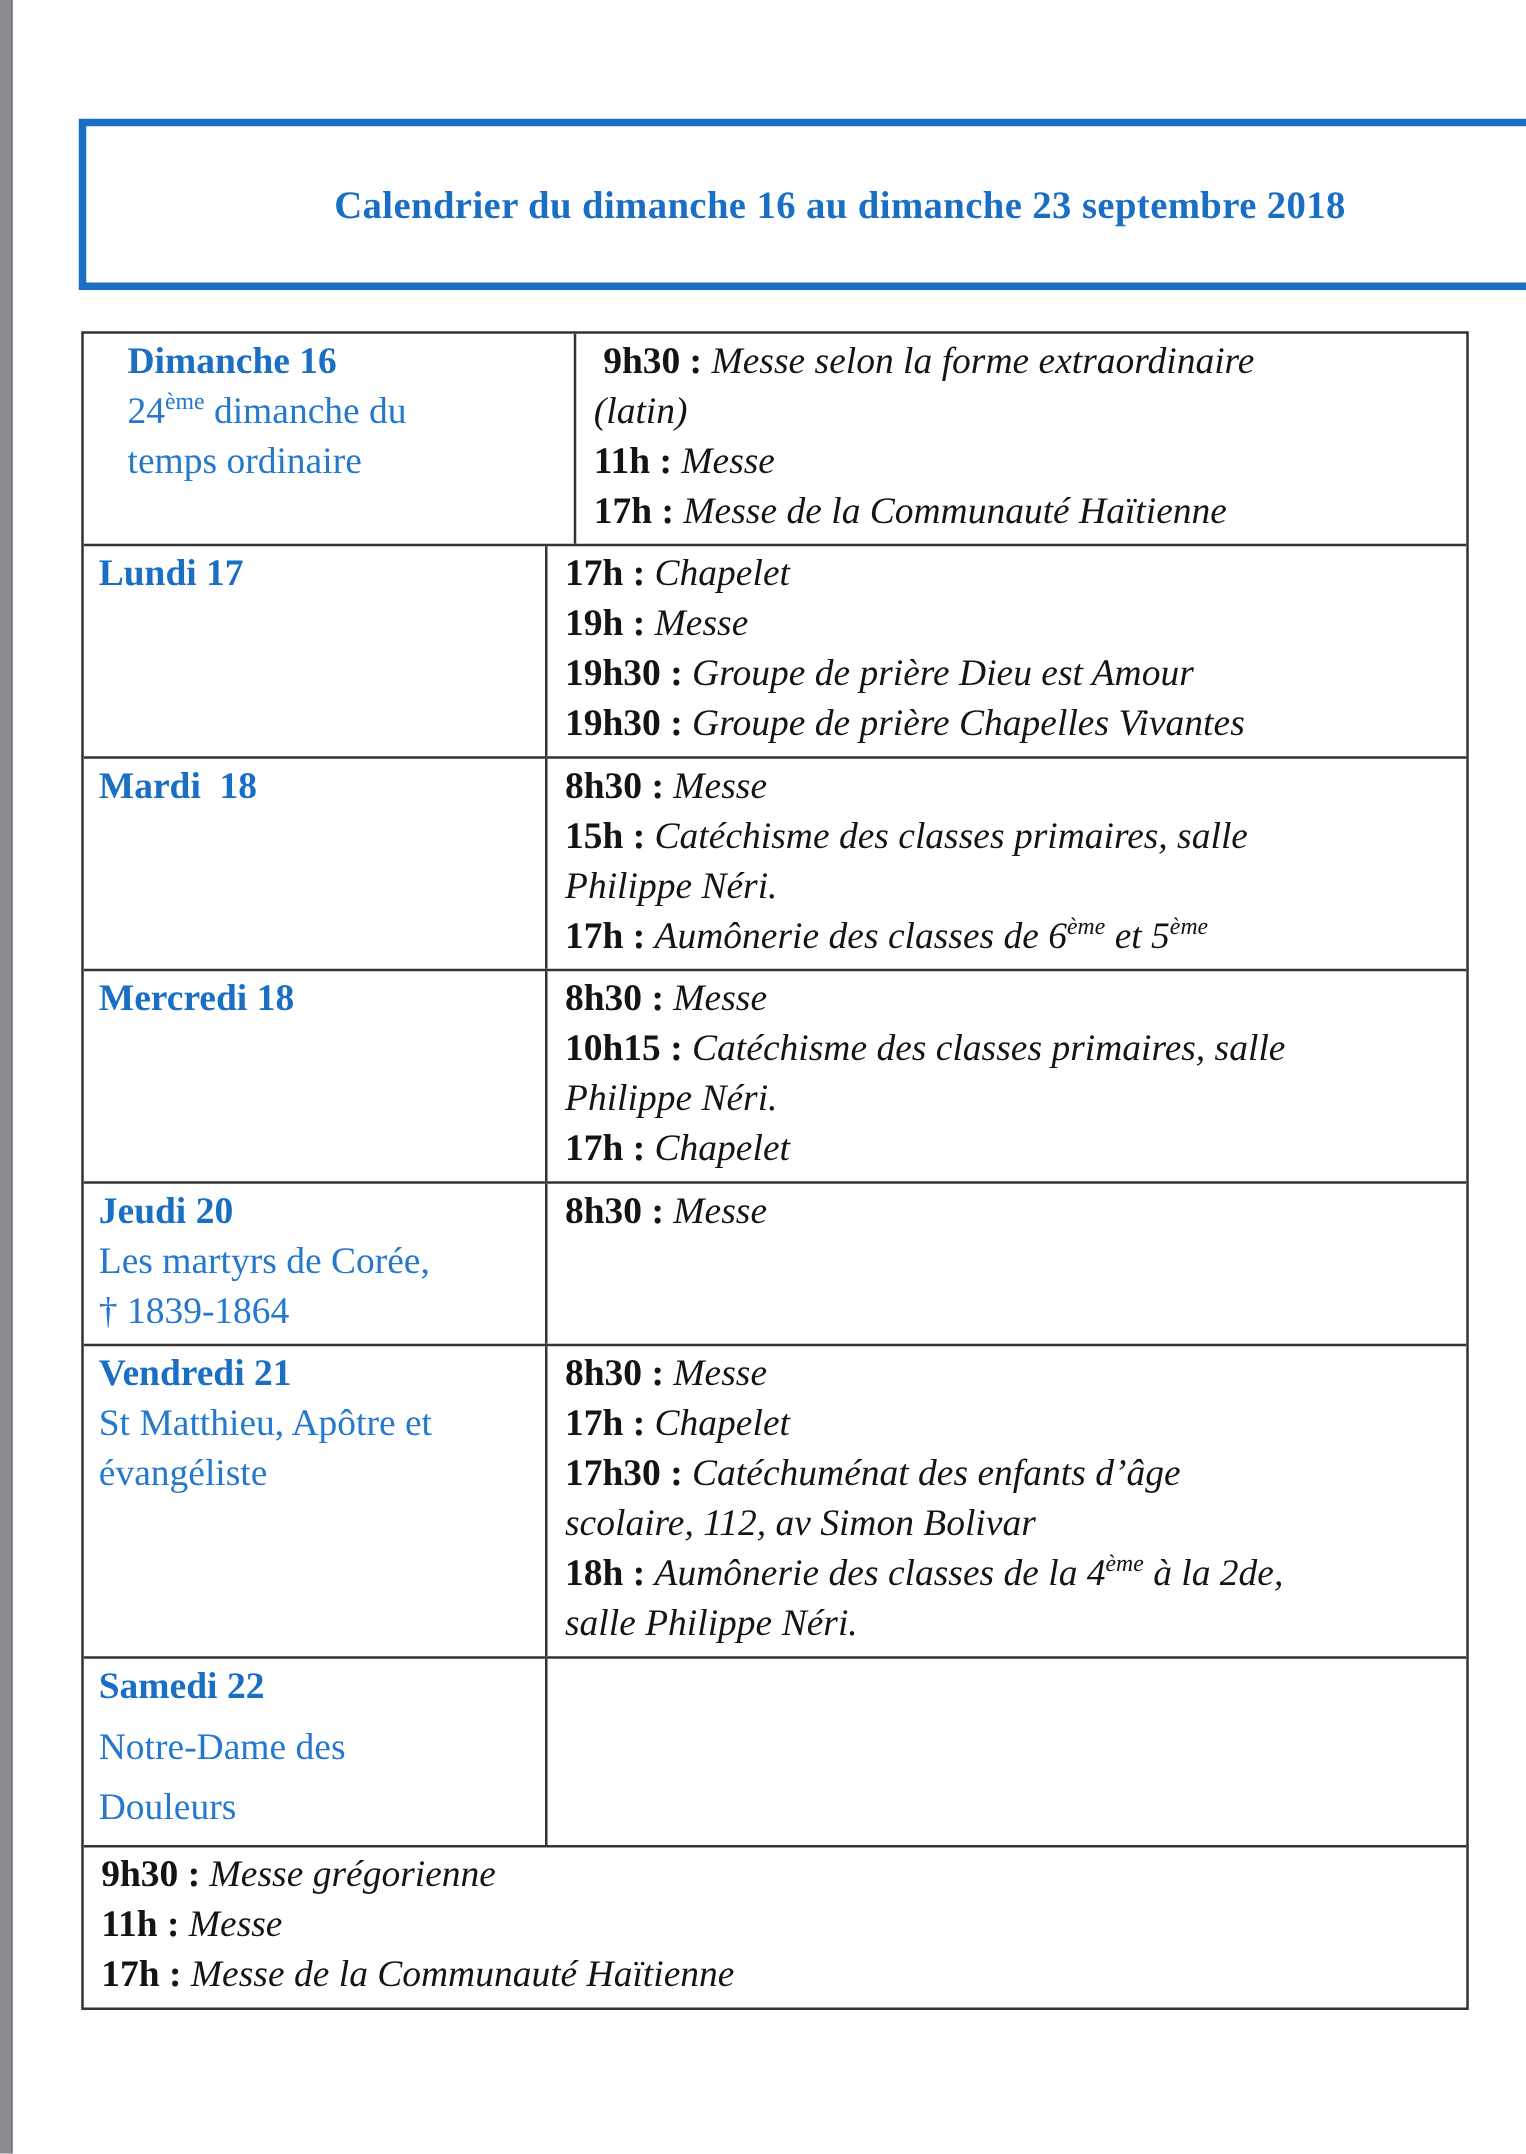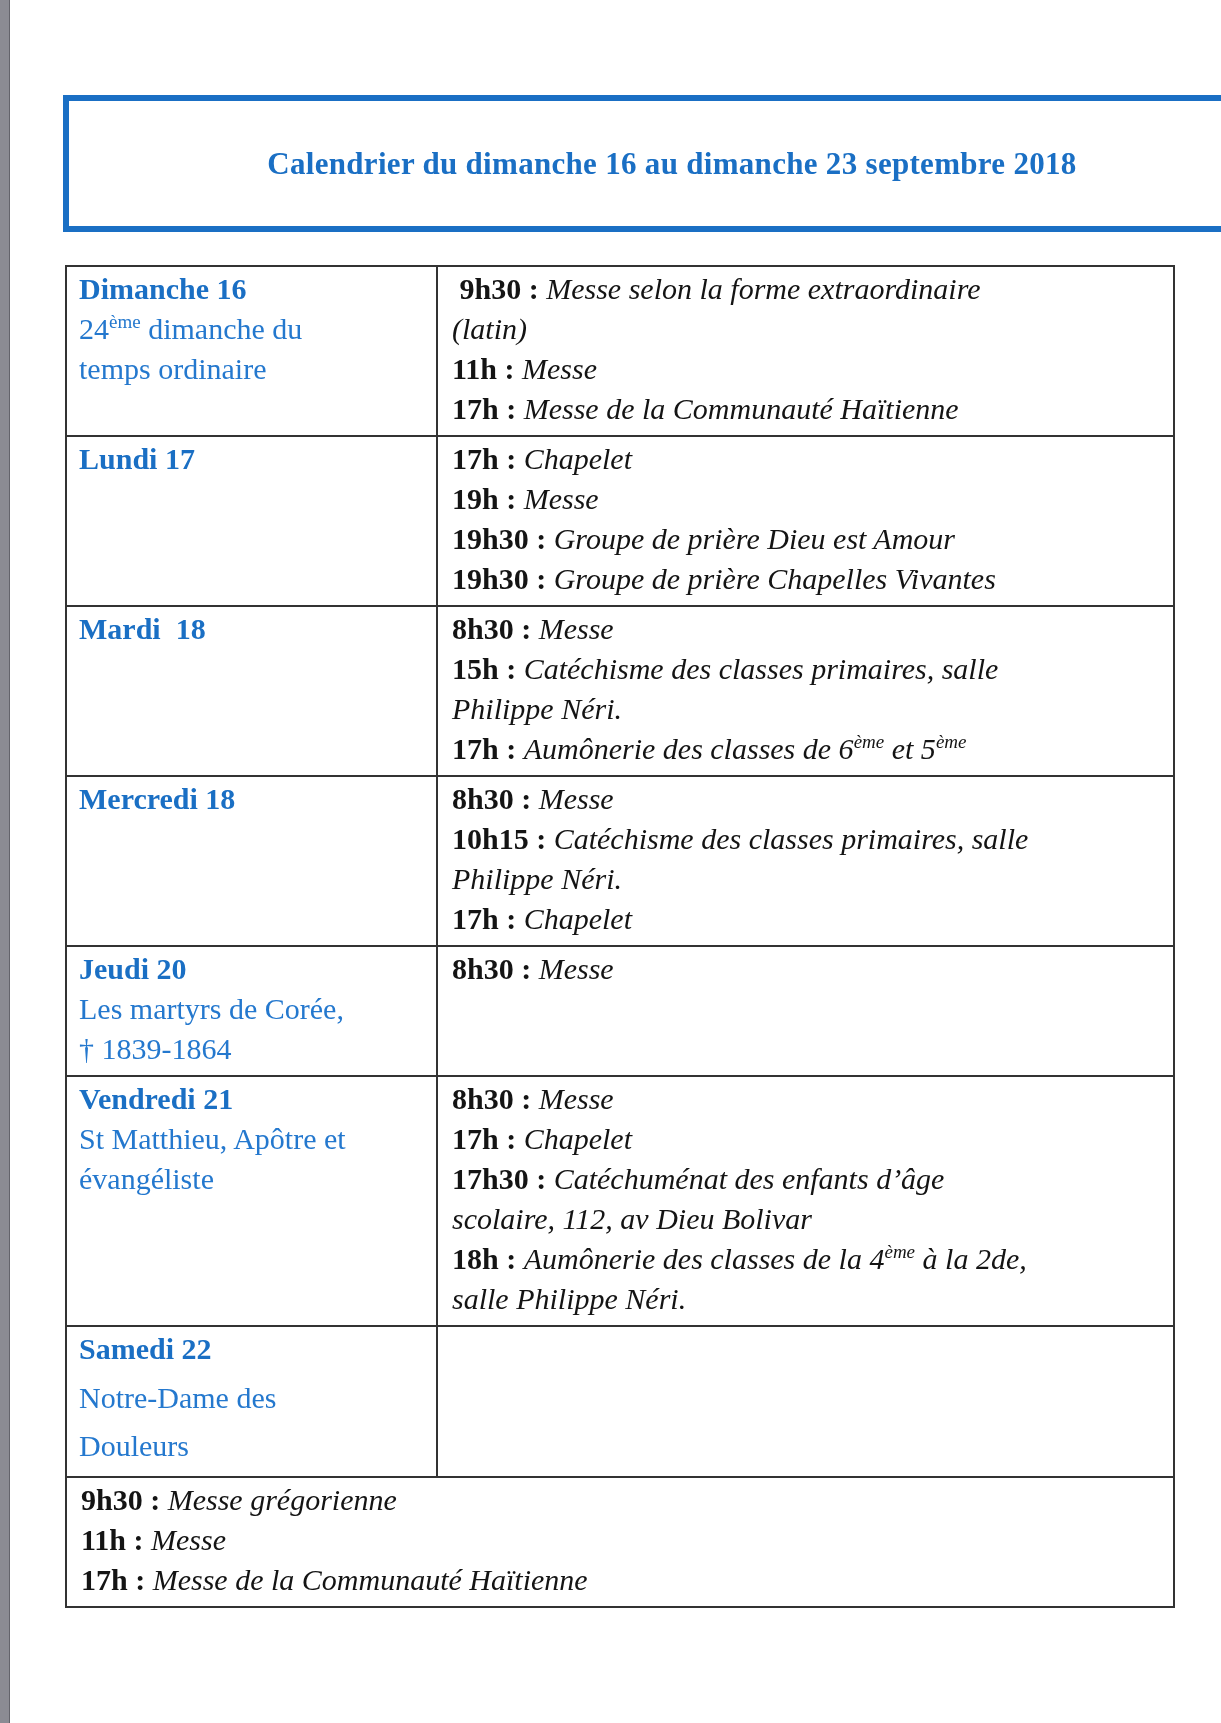--- a/index.html
+++ b/index.html
@@ -26,21 +26,21 @@
   }
   .title-text{
     font-size:31px;font-weight:bold;color:var(--accent);letter-spacing:.3px;
     white-space:nowrap;
   }
   .cal-table{
     position:absolute;left:65px;top:265px;width:1110px;
     border:2px solid var(--tborder);box-sizing:border-box;background:#fff;
   }
   .trow{display:flex;border-top:2px solid var(--tborder);}
-  .trow:first-child{border-top:none;}
+  .trow:first-child{border-top:none;padding-left:23px;}
   .day-cell{
     width:371px;flex:0 0 371px;box-sizing:border-box;
     border-right:2px solid var(--tborder);
     padding:2px 26px 6px 12px;
   }
   .events-cell{
     flex:1;box-sizing:border-box;
     padding:2px 6px 6px 14px;
   }
   .day-cell,.events-cell{font-size:30px;line-height:40px;color:var(--ink);}
@@ -115,21 +115,21 @@
         </div>
       </div>
       <div class="trow">
         <div class="day-cell">
           <div class="day-name">Vendredi 21</div>
           <div class="day-sub"><span>St Matthieu, Apôtre et</span><br><span>évangéliste</span></div>
         </div>
         <div class="events-cell">
           <div class="event"><span class="etime">8h30 : </span><span class="edesc"><span>Messe</span></span></div>
           <div class="event"><span class="etime">17h : </span><span class="edesc"><span>Chapelet</span></span></div>
-          <div class="event"><span class="etime">17h30 : </span><span class="edesc"><span>Catéchuménat des enfants d’âge</span><br><span>scolaire, 112, av Dieu Bolivar</span></span></div>
+          <div class="event"><span class="etime">17h30 : </span><span class="edesc"><span>Catéchuménat des enfants d’âge</span><br><span>scolaire, 112, av Simon Bolivar</span></span></div>
           <div class="event"><span class="etime">18h : </span><span class="edesc"><span>Aumônerie des classes de la 4</span><sup class="sup">ème</sup><span> à la 2de,</span><br><span>salle Philippe Néri.</span></span></div>
         </div>
       </div>
       <div class="trow spread">
         <div class="day-cell">
           <div class="day-name">Samedi 22</div>
           <div class="day-sub"><span>Notre-Dame des</span><br><span>Douleurs</span></div>
         </div>
       </div>
       <div class="trow">

